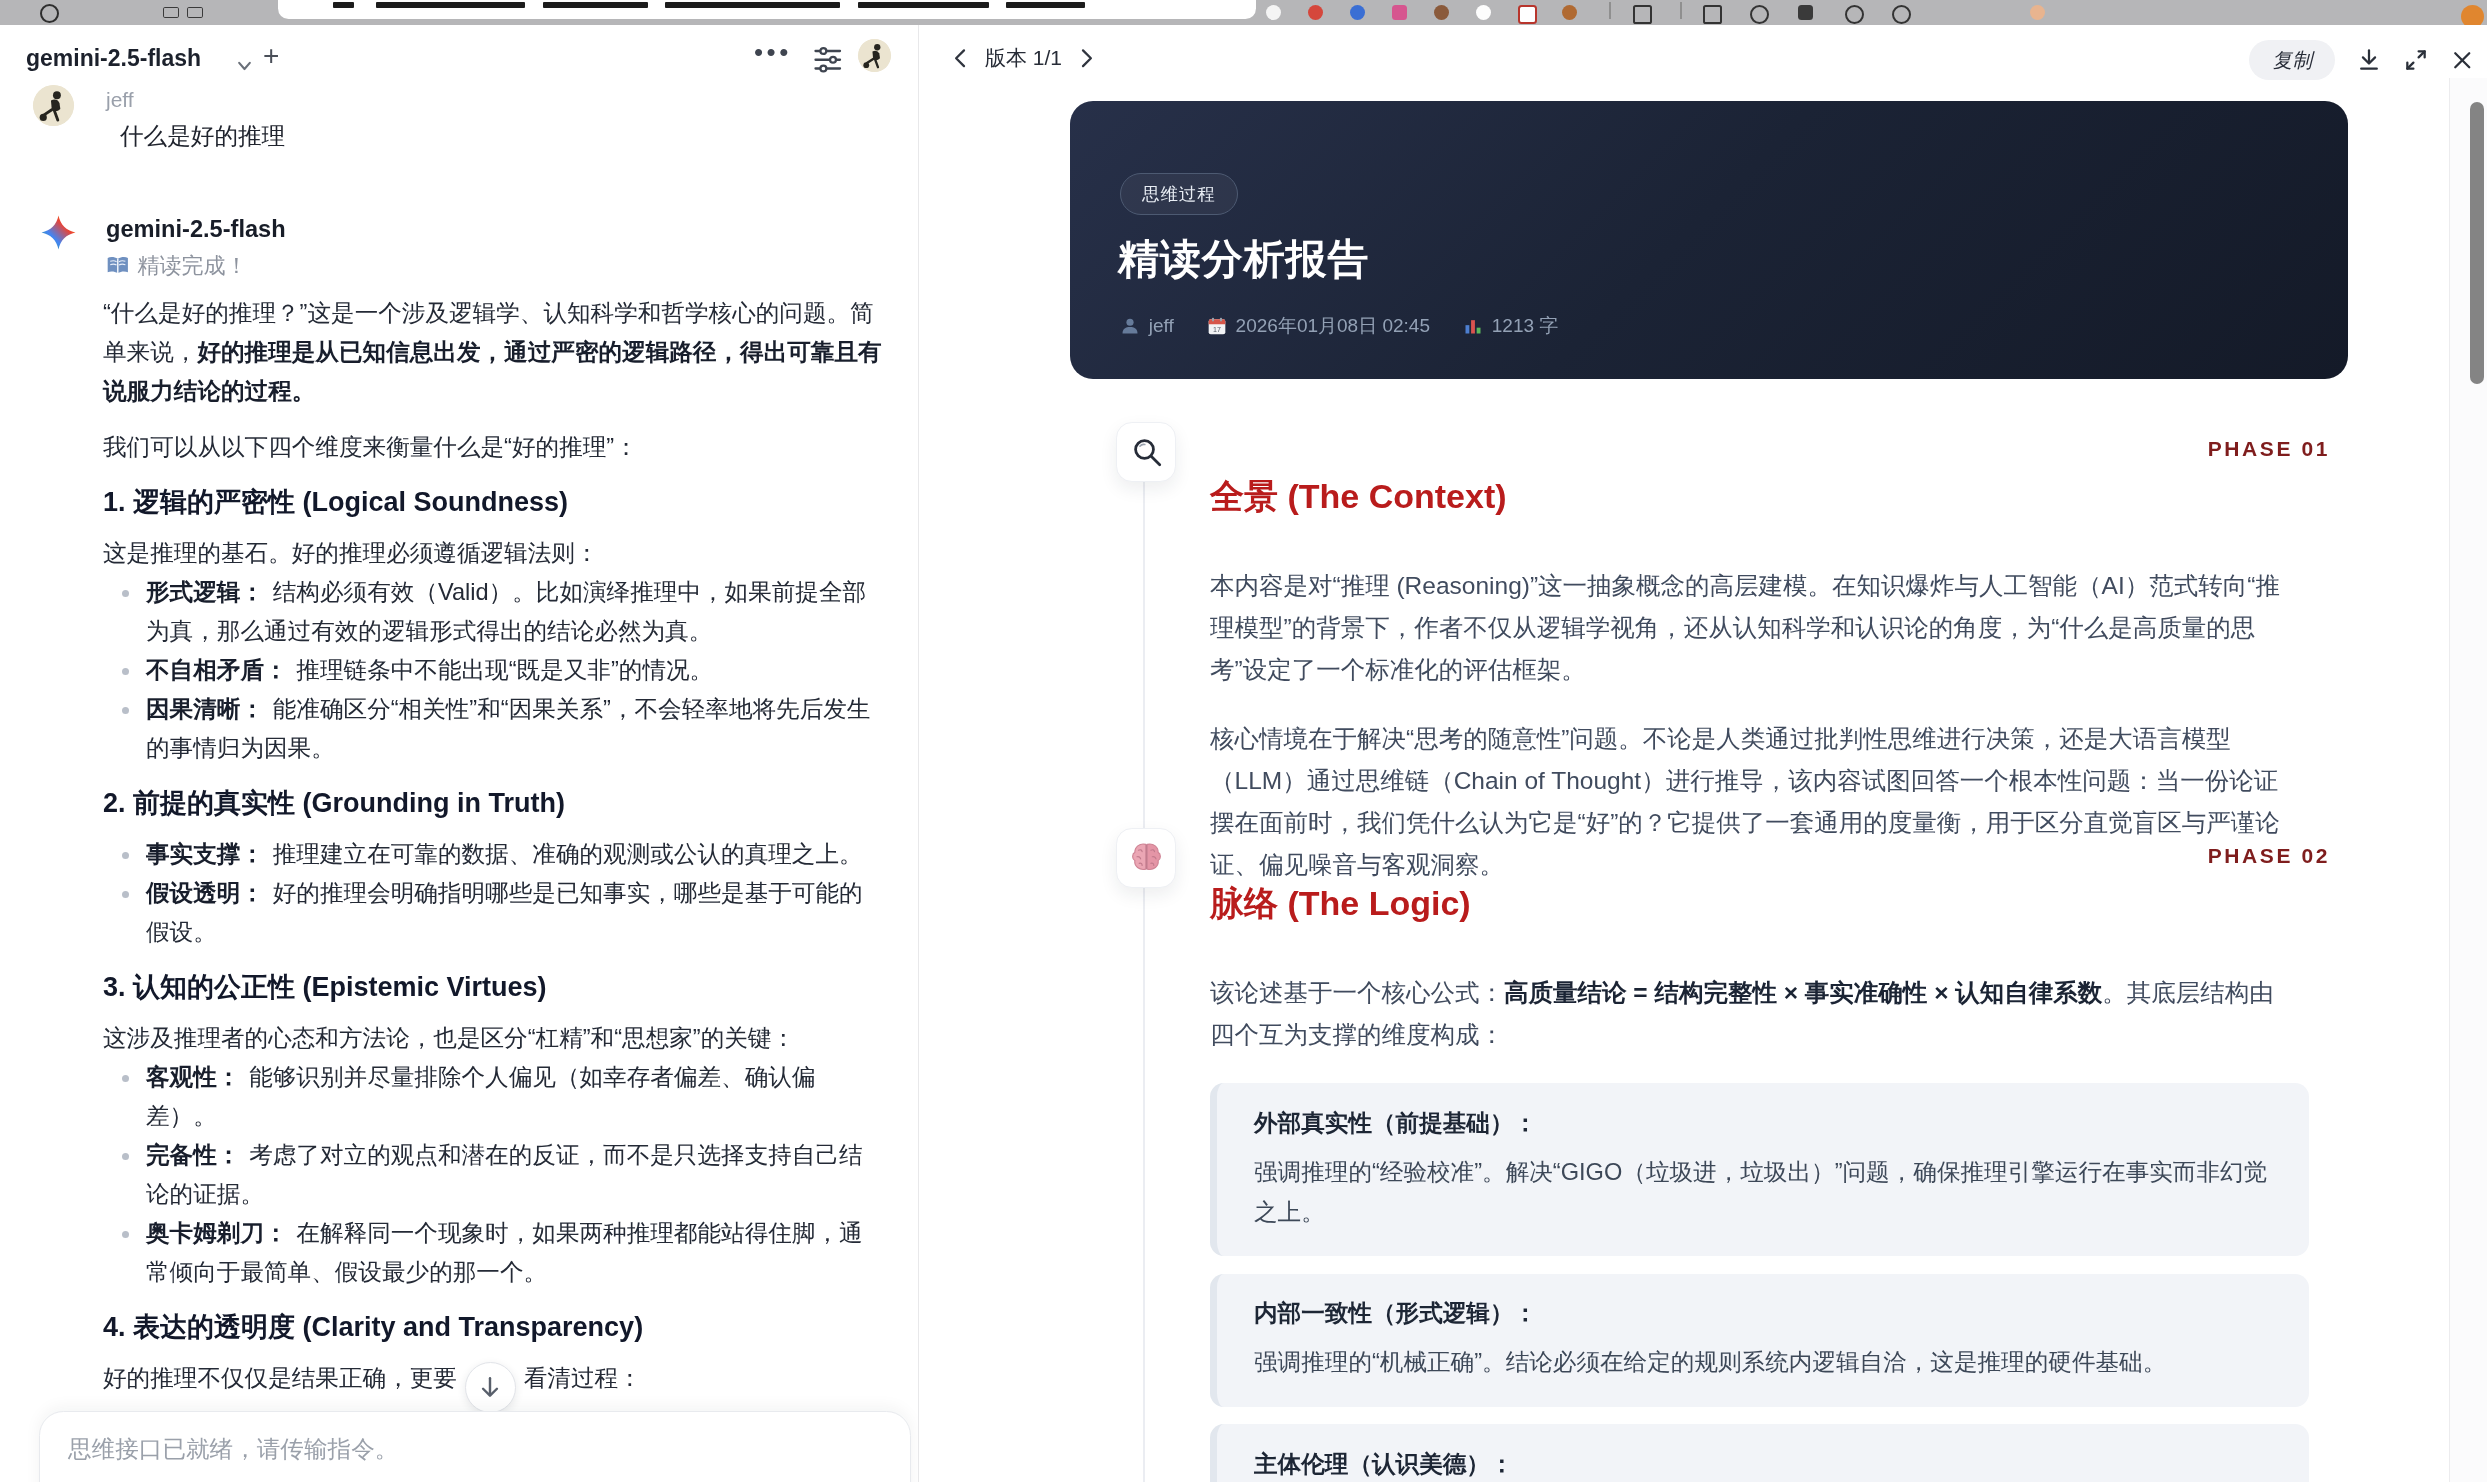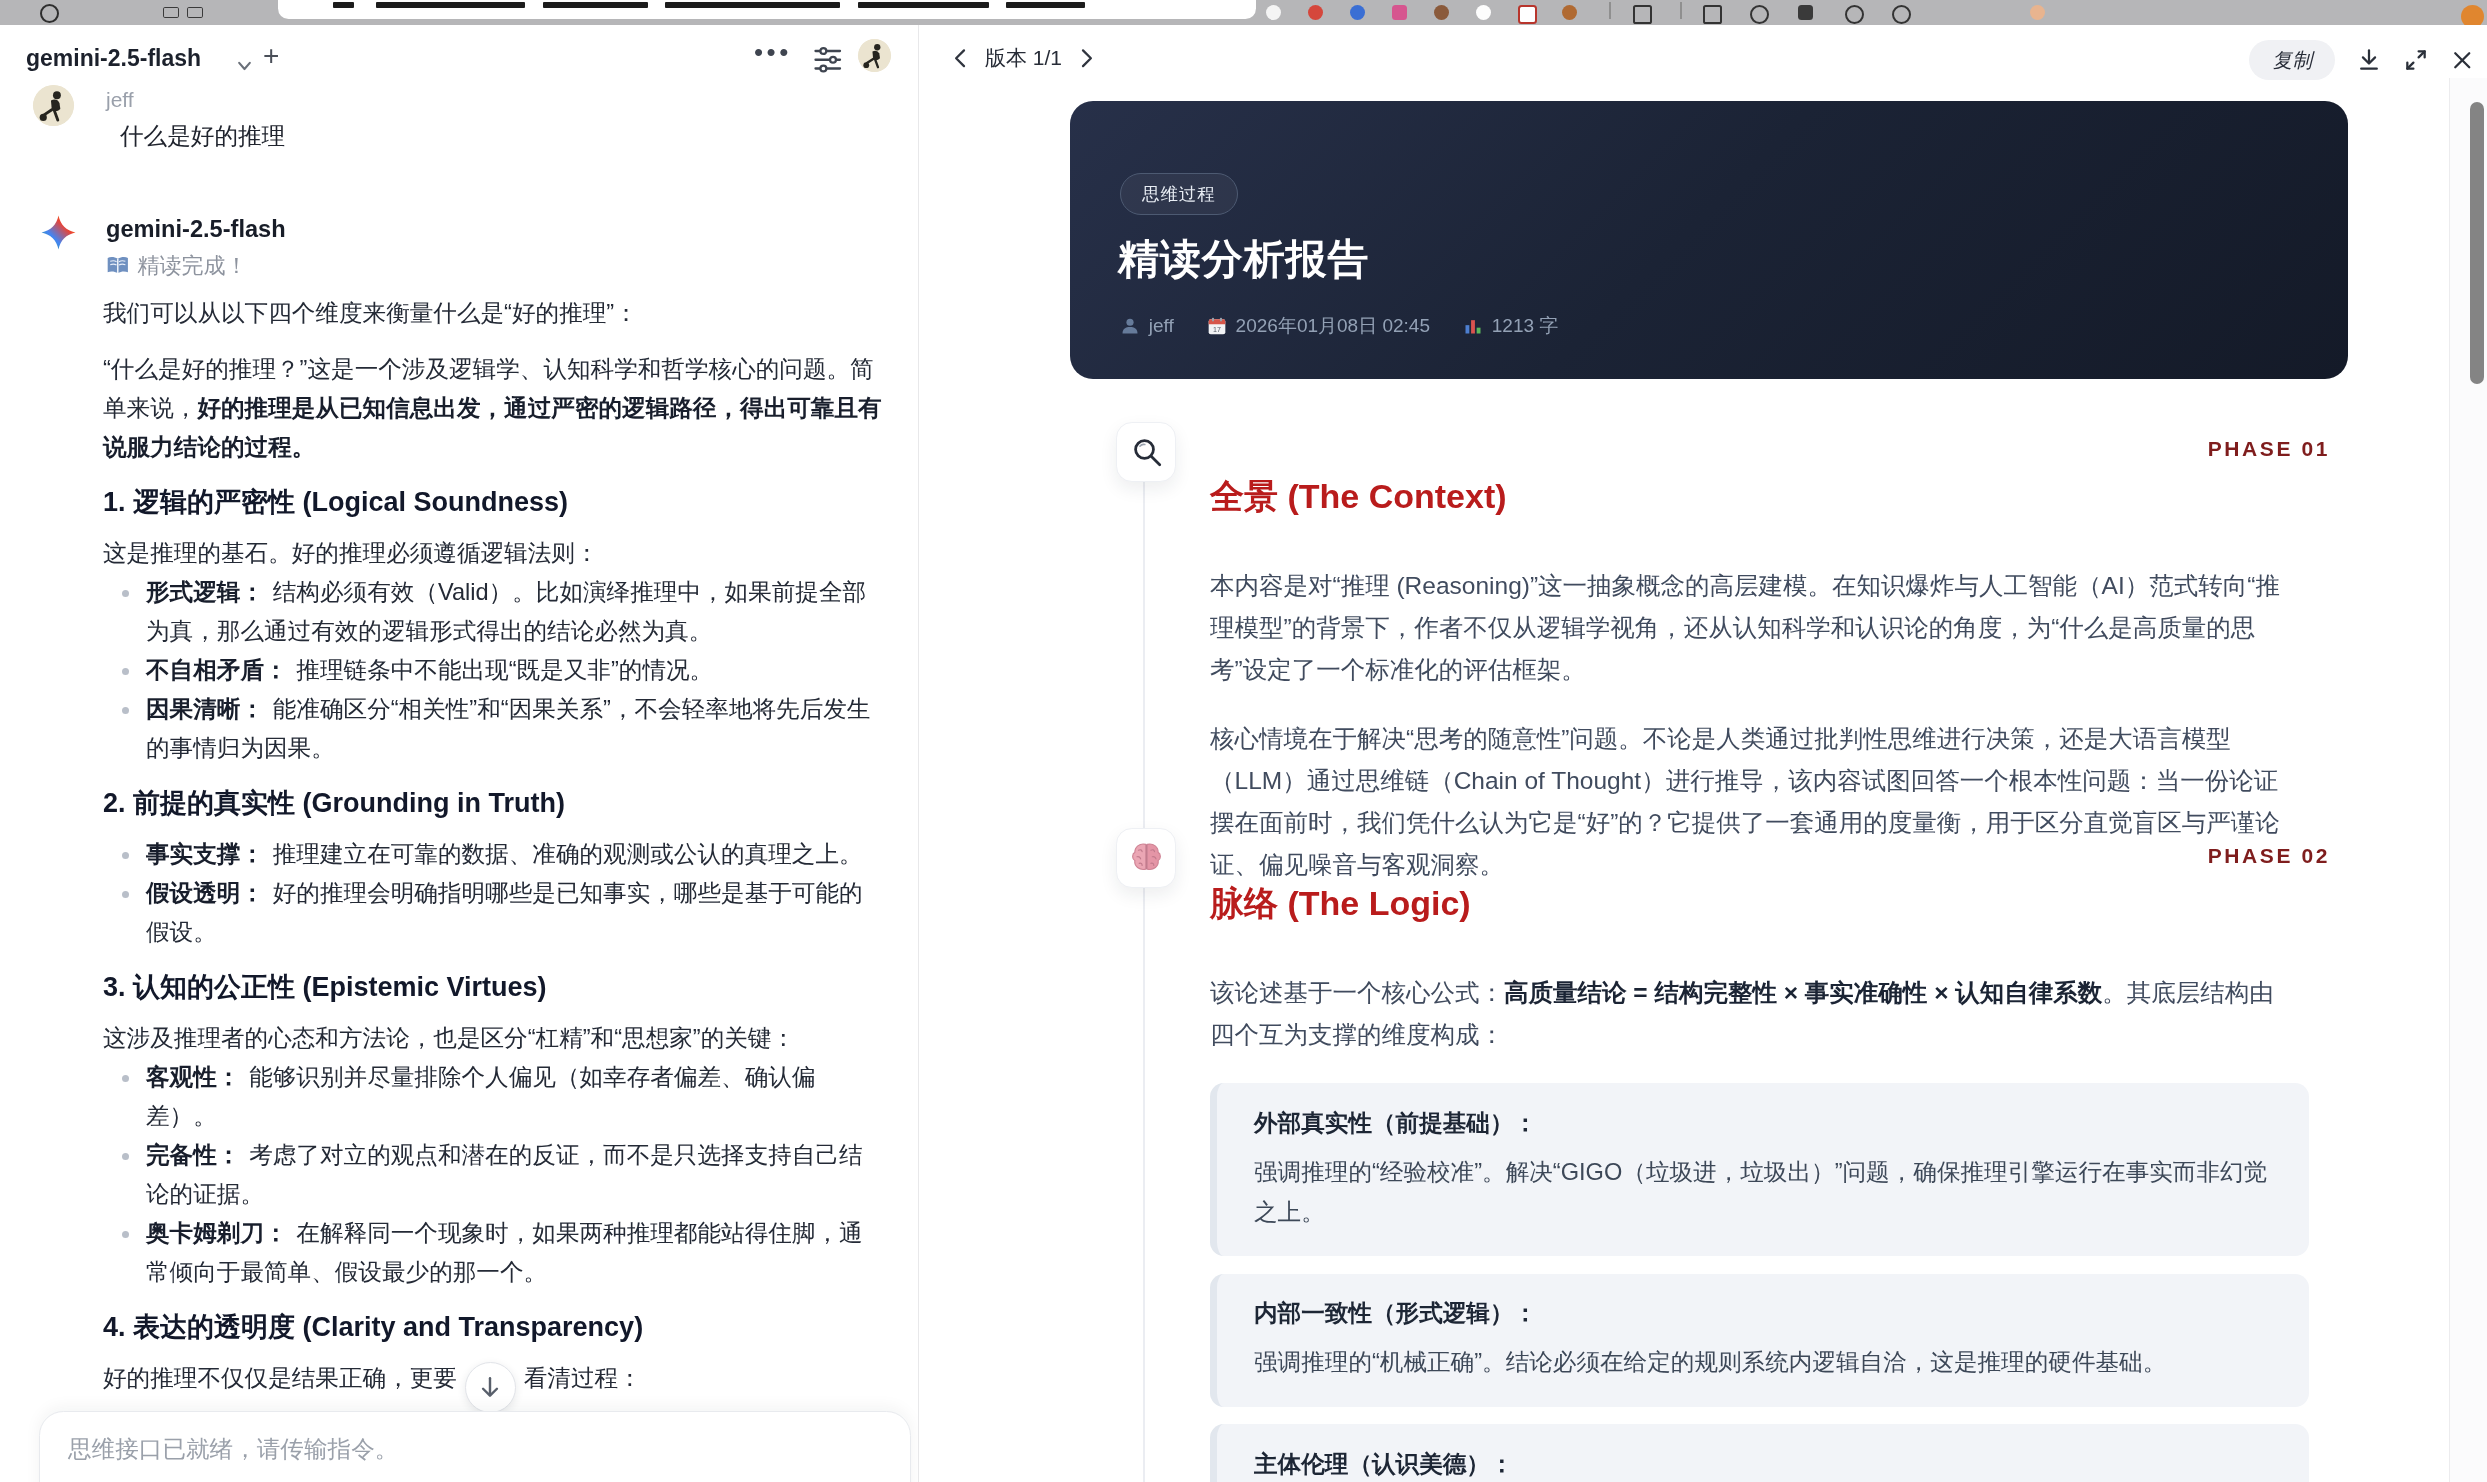--- a/index.html
+++ b/index.html
@@ -184,22 +184,22 @@
           <svg width="23.6" height="21" viewBox="0 0 28 24">
               <path d="M14 4 C10 1.5 5 1.5 2 3 L2 20 C5 18.5 10 18.5 14 21 C18 18.5 23 18.5 26 20 L26 3 C23 1.5 18 1.5 14 4 Z" fill="#6f90c0"></path>
               <path d="M14 4 L14 21" stroke="#ffffff" stroke-width="1.6"></path>
               <path d="M5 7 C8 6 11 6.5 12.5 7.5 M5 11 C8 10 11 10.5 12.5 11.5 M15.5 7.5 C17 6.5 20 6 23 7 M15.5 11.5 C17 10.5 20 10 23 11" stroke="#e8eef8" stroke-width="1.3" fill="none"></path>
             </svg>
         </span>
         <span>精读完成！</span>
       </div>
 
       <div class="chat-flow">
+        <p class="cp"><span>“什么是好的推理？”这是一个涉及逻辑学、认知科学和哲学核心的问题。简单来说，</span><strong class="bterm" style="margin:0">好的推理是从已知信息出发，通过严密的逻辑路径，得出可靠且有说服力结论的过程。</strong></p>
         <p class="cp"><span>我们可以从以下四个维度来衡量什么是“好的推理”：</span></p>
-        <p class="cp"><span>“什么是好的推理？”这是一个涉及逻辑学、认知科学和哲学核心的问题。简单来说，</span><strong class="bterm" style="margin:0">好的推理是从已知信息出发，通过严密的逻辑路径，得出可靠且有说服力结论的过程。</strong></p>
 
         <h3 class="ch">1. 逻辑的严密性 (Logical Soundness)</h3>
         <p class="lead">这是推理的基石。好的推理必须遵循逻辑法则：</p>
         <ul class="cul">
           <li><strong class="bterm">形式逻辑：</strong><span>结构必须有效（Valid）。比如演绎推理中，如果前提全部为真，那么通过有效的逻辑形式得出的结论必然为真。</span></li>
           <li><strong class="bterm">不自相矛盾：</strong><span>推理链条中不能出现“既是又非”的情况。</span></li>
           <li><strong class="bterm">因果清晰：</strong><span>能准确区分“相关性”和“因果关系”，不会轻率地将先后发生的事情归为因果。</span></li>
         </ul>
 
         <h3 class="ch">2. 前提的真实性 (Grounding in Truth)</h3>

